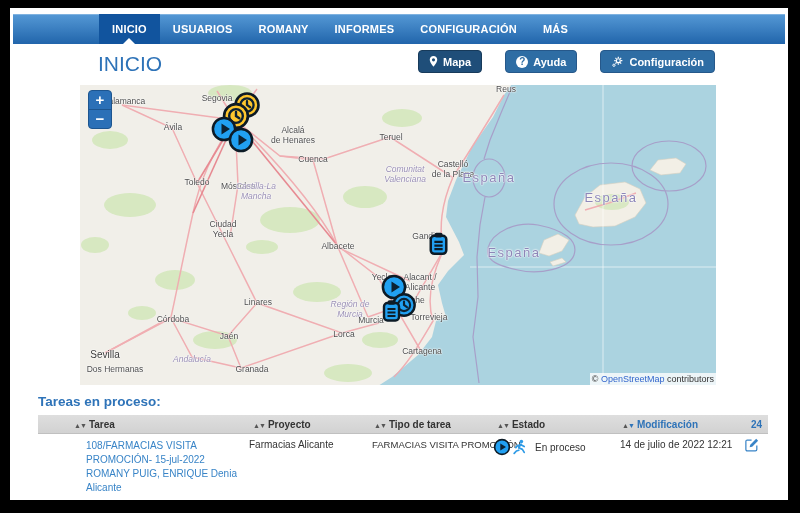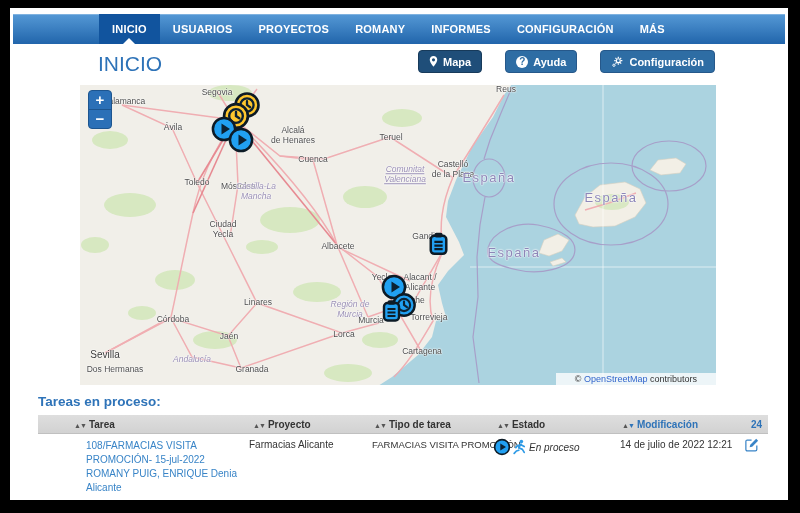--- a/index.html
+++ b/index.html
@@ -37,21 +37,21 @@
   .map-label.city-lg{font-size:10px;color:#3a3a3a;}
   .map-label.region{font-style:italic;color:#9a8fb5;}
   .map-label.country{color:#8d86b8;font-size:13px;letter-spacing:1.5px;}
   .marker{position:absolute;transform:translate(-50%,-50%);line-height:0;cursor:pointer;}
   .zoom-ctl{position:absolute;left:8px;top:5px;width:22px;background:#2b70b7;border-radius:4px;
        border:1px solid #1d558f;overflow:hidden;z-index:30;}
   .zoom-btn{width:100%;height:18px;color:#fff;font-size:15px;font-weight:bold;text-align:center;
        line-height:17px;cursor:pointer;}
   .zoom-btn + .zoom-btn{border-top:1px solid #1d558f;}
   .attribution{position:absolute;right:0;bottom:0;background:rgba(255,255,255,.78);font-size:9px;
-       color:#333;padding:1px 19px;z-index:30;}
+       color:#333;padding:1px 2px;z-index:30;}
   .attribution a{color:#3366cc;text-decoration:none;cursor:pointer;}
 
   
   .tasks-heading{position:absolute;left:28px;top:386px;font-size:13.5px;font-weight:bold;color:#2e73b8;}
   .table{position:absolute;left:28px;top:407px;width:730px;font-size:10px;color:#333;}
   .thead{display:flex;background:linear-gradient(#dedede,#d2d2d2);height:18px;align-items:center;
        font-weight:bold;border-bottom:1px solid #c0c0c0;}
   .tr{display:flex;border-bottom:1px solid #e8e8e8;background:#fff;}
   .c1{width:207px;} .c2{width:115px;} .c3{width:130px;} .c4{width:120px;} .c5{width:125px;} .c6{width:33px;}
   .c1,.c2,.c3,.c4,.c5,.c6{box-sizing:border-box;}
@@ -60,32 +60,31 @@
   .thead .c6{text-align:right;padding-right:6px;color:#2e73b8;}
   .tr .c1{padding:5px 8px 5px 48px;} .tr .c2{padding:5px 4px;} .tr .c3{padding:5px 2px 5px 12px;white-space:nowrap;font-size:9.5px;}
   .tr .c4{padding:4px 2px 4px 3px;} .tr .c5{padding:5px 2px 5px 10px;} .tr .c6{padding:4px 0 0 10px;}
   .sort{display:inline-block;margin-right:3px;}
   .sort i{font-style:normal;font-size:7px;color:#555;letter-spacing:-1px;}
   .sort i.sel{color:#2e73b8;}
   .col-label{cursor:pointer;}
   .col-label.sel{color:#2e73b8;}
   .task-link{color:#3884c7;text-decoration:none;cursor:pointer;line-height:1.4;display:block;}
   .estado{display:flex;align-items:center;gap:3px;}
-  .estado .txt{margin-left:0;font-style:italic;}
+  .estado .txt{margin-left:6px;}
   .edit-btn{cursor:pointer;display:inline-block;line-height:0;}
 </style>
 </head>
 <body>
 
 <div class="app">
 
   <div class="nav">
     <div class="nav-item active">INICIO</div>
     <div class="nav-item">USUARIOS</div>
-    <div class="nav-item">PROYECTOS</div>
     <div class="nav-item">ROMANY</div>
     <div class="nav-item">INFORMES</div>
     <div class="nav-item">CONFIGURACIÓN</div>
     <div class="nav-item">MÁS</div>
   </div>
 
   <div class="page-title">INICIO</div>
   <div class="toolbar">
     <div class="btn active">
       <span style="line-height:0;">
@@ -174,33 +173,33 @@
       </g>
       <g fill="none" stroke="#e78a92" stroke-width="1.6">
         <path d="M155,35 L117,98"></path>
         <path d="M155,35 L257,160"></path>
         <path d="M155,35 L113,128"></path>
       </g>
     </svg>
 
     <div class="map-overlay" id="map-overlay">
         <span class="map-label city" style="left: 44px; top: 17px;">Salamanca</span>
-        <span class="map-label city" style="left: 137px; top: 8px;">Segovia</span>
+        <span class="map-label city" style="left: 137px; top: 14px;">Segovia</span>
         <span class="map-label city" style="left: 93px; top: 43px;">Ávila</span>
         <span class="map-label city" style="left: 213px; top: 51px;">Alcalá
 de Henares</span>
         <span class="map-label city" style="left: 158px; top: 102px;">Móstoles</span>
         <span class="map-label city" style="left: 117px; top: 98px;">Toledo</span>
         <span class="map-label city" style="left: 233px; top: 75px;">Cuenca</span>
         <span class="map-label region" style="left: 176px; top: 107px;">Castilla-La
 Mancha</span>
         <span class="map-label city" style="left: 143px; top: 145px;">Ciudad
 Yecla</span>
         <span class="map-label city" style="left: 311px; top: 53px;">Teruel</span>
-        <span class="map-label region" style="left: 325px; top: 90px; text-decoration: underline;">Comunitat
+        <span class="map-label region" style="left: 325px; top: 90px;">Comunitat
 Valenciana</span>
         <span class="map-label city" style="left: 373px; top: 85px;">Castelló
 de la Plana</span>
         <span class="map-label city" style="left: 426px; top: 5px;">Reus</span>
         <span class="map-label city" style="left: 258px; top: 162px;">Albacete</span>
         <span class="map-label city" style="left: 302px; top: 193px;">Yecla</span>
         <span class="map-label city" style="left: 340px; top: 198px;">Alacant /
 Alicante</span>
         <span class="map-label city" style="left: 334px; top: 216px;">Elche</span>
         <span class="map-label city" style="left: 349px; top: 233px;">Torrevieja</span>

